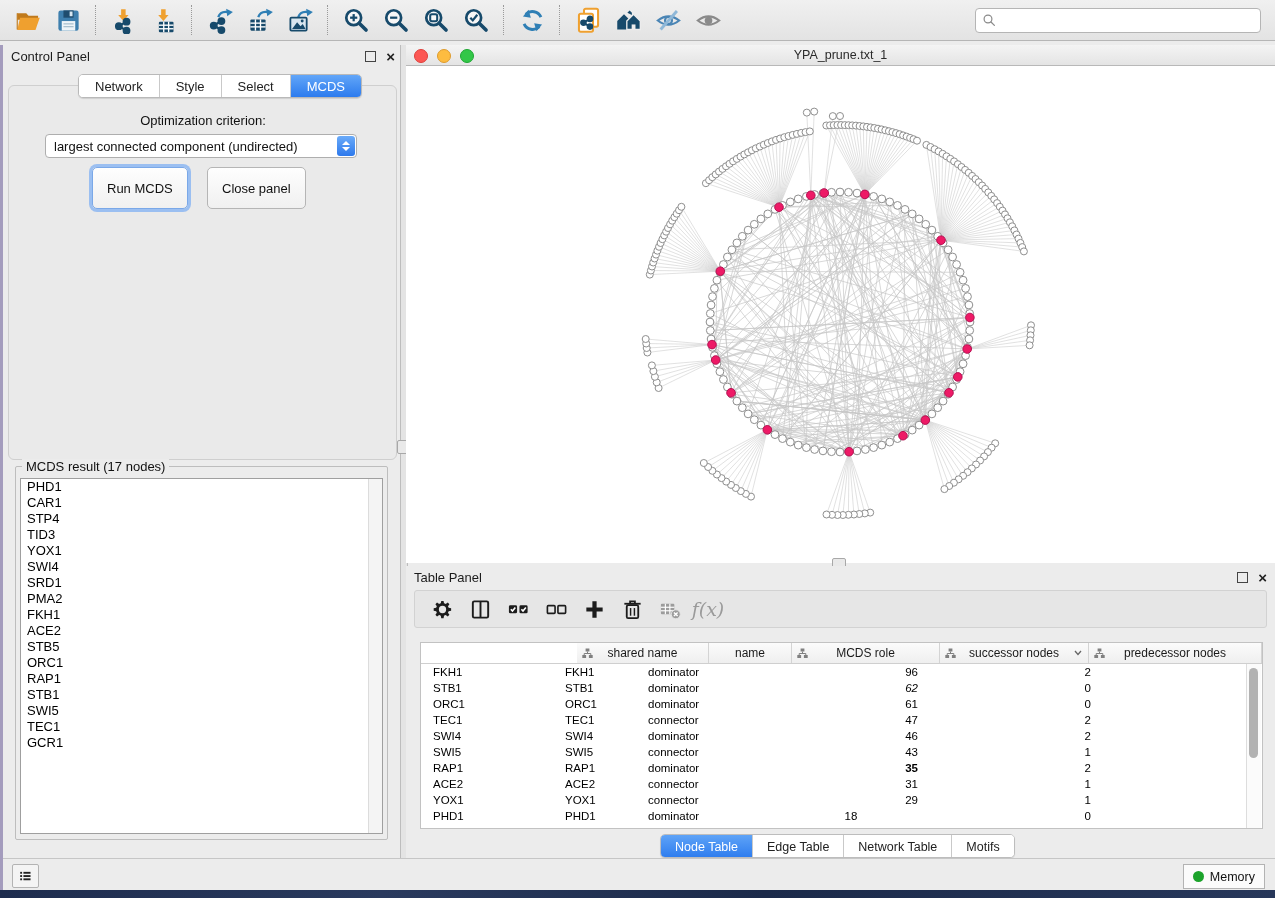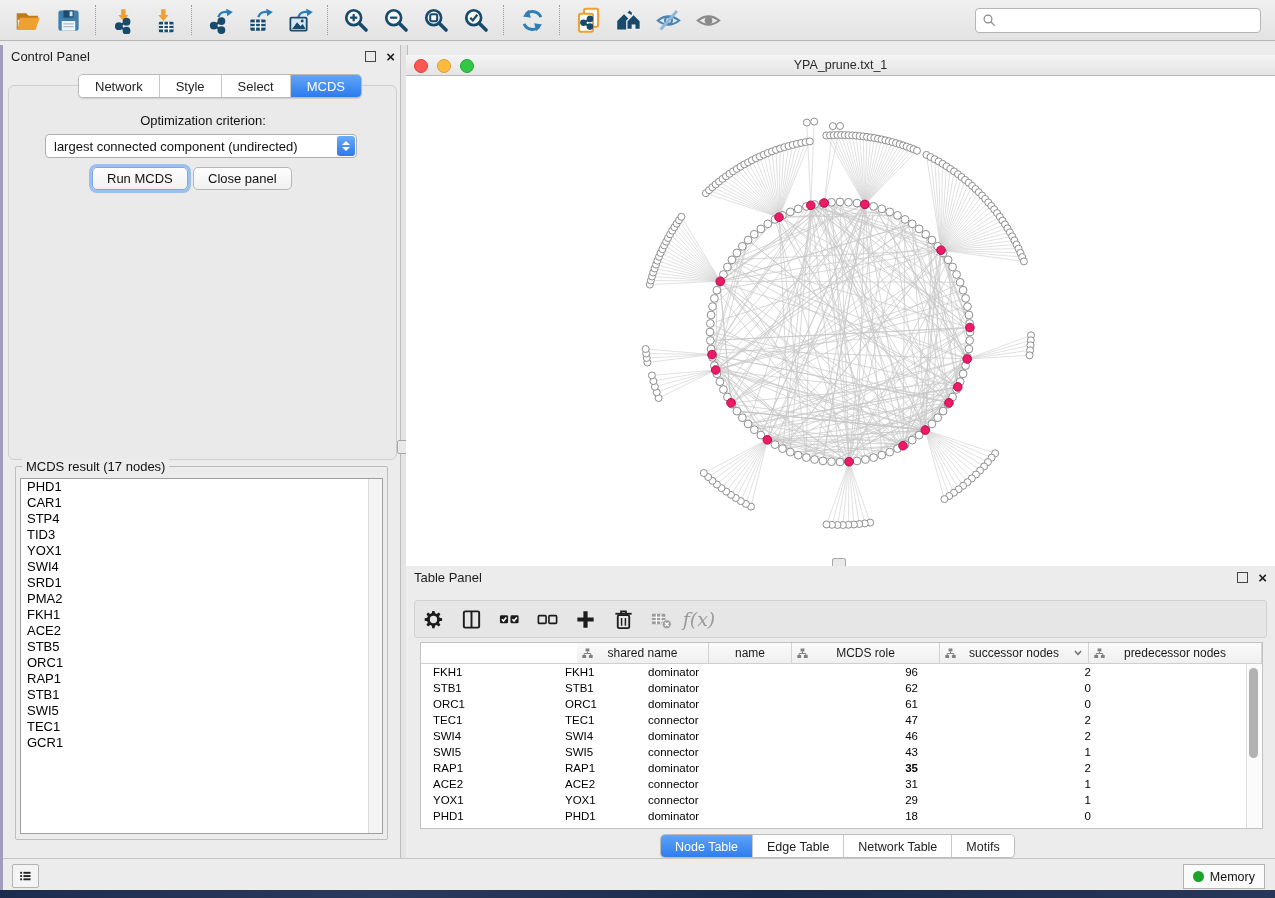--- a/index.html
+++ b/index.html
@@ -45,56 +45,56 @@
   #opt-label{left:0;top:68px;position:absolute;width:100%;text-align:center;font-size:13px;color:#111;}
   #opt-select{left:42px;top:89px;position:absolute;width:312px;height:24px;background:#fff;
     border:1px solid #aeaeae;border-radius:4px;font-size:13px;color:#111;
     display:flex;align-items:center;padding-left:8px;box-sizing:border-box;}
   #opt-stepper{position:absolute;right:1px;top:1px;width:18px;height:20px;border-radius:3px;
     background:linear-gradient(#6aabf9,#2d79ec);display:flex;flex-direction:column;
     align-items:center;justify-content:center;gap:2px;}
   #opt-stepper i{width:0;height:0;border-left:4px solid transparent;border-right:4px solid transparent;}
   #opt-stepper .up{border-bottom:4px solid #fff;}
   #opt-stepper .dn{border-top:4px solid #fff;}
-  .cp-btn{position:absolute;top:122px;height:23px;background:linear-gradient(#fefefe,#f0f0f0);
+  .cp-btn{position:absolute;top:122px;height:42px;background:linear-gradient(#fefefe,#f0f0f0);
     border:1px solid #b5b5b5;border-radius:5px;font-size:13px;color:#111;padding:0 14px;}
   #run-btn{left:89px;box-shadow:0 0 0 3px rgba(90,155,245,.55);border-color:#7aa8e8;}
-  #close-btn{left:190px;}
+  #close-btn{left:204px;}
 
   
   #mcds-group{left:12px;top:421px;position:absolute;width:371px;height:372px;
     border:1px solid #bdbdbd;border-radius:2px;}
   #mcds-legend{position:absolute;left:6px;top:-8px;background:#ececec;padding:0 4px;font-size:13px;color:#111;}
   #mcds-list{position:absolute;left:4px;top:11px;width:361px;height:354px;background:#fff;
     border:1px solid #9f9f9f;overflow:hidden;}
   #mcds-scroll{position:absolute;right:0;top:0;width:13px;height:100%;
     background:#f4f4f4;border-left:1px solid #dcdcdc;}
   .mcds-item{font-size:13px;color:#000;line-height:16px;padding-left:6px;}
 
   
-  #network-window{left:406px;top:55px;width:869px;height:518px;background:#fff;}
+  #network-window{left:406px;top:45px;width:869px;height:518px;background:#fff;}
   #net-titlebar{height:20px;background:linear-gradient(#f4f4f4,#e4e4e4);
     border-bottom:1px solid #b8b8b8;position:relative;display:flex;align-items:center;justify-content:center;}
   .traffic{position:absolute;left:8px;top:4px;display:flex;gap:9px;}
   .light{width:12px;height:12px;border-radius:50%;}
   .light.red{background:#fc5753;border:.5px solid #df3f3b;}
   .light.yellow{background:#fdbc40;border:.5px solid #de9b2d;}
   .light.green{background:#33c748;border:.5px solid #1ea733;}
   #net-title{font-size:12.5px;color:#2a2a2a;}
   #net-canvas{width:869px;height:497px;display:block;}
 
   
   #vsplit{left:400px;top:45px;width:6px;height:845px;background:#e4e4e4;border-left:1px solid #bdbdbd;border-right:1px solid #bdbdbd;}
   #vsplit-handle{left:397px;top:440px;width:11px;height:12px;background:#e9e9e9;border:1px solid #a8a8a8;border-radius:2px;}
   #hsplit-handle{left:832px;top:558px;width:12px;height:10px;background:#e9e9e9;border:1px solid #a8a8a8;border-radius:2px;}
 
   
   #table-panel{left:406px;top:566px;width:869px;height:292px;background:#ececec;}
   #tp-toolbar{position:absolute;left:8px;top:24px;width:853px;height:38px;background:#e6e6e6;
-    border:1px solid #d2d2d2;border-radius:3px;display:flex;align-items:center;padding-left:1px;box-sizing:border-box;gap:4px;margin-top:10px;}
+    border:1px solid #d2d2d2;border-radius:3px;display:flex;align-items:center;padding-left:10px;box-sizing:border-box;gap:4px;}
   .tpt-btn{width:34px;height:36px;display:flex;align-items:center;justify-content:center;background:transparent;border:none;padding:0;}
   .tpt-btn svg{width:23px;height:23px;}
   .tpt-fx{font-family:"DejaVu Serif","Liberation Serif",serif;font-style:italic;font-size:19px;color:#9a9a9a;}
   #node-table{position:absolute;left:14px;top:76px;width:843px;height:187px;background:#fff;
     border:1px solid #c2c2c2;box-sizing:border-box;overflow:hidden;}
   #nt-header{display:flex;height:20px;border-bottom:1px solid #cfcfcf;background:#fff;justify-content:flex-end;}
   .th{display:flex;align-items:center;justify-content:center;position:relative;
     background:linear-gradient(#fbfbfb,#efefef);border-right:1px solid #d4d4d4;
     font-size:12px;color:#1a1a1a;box-sizing:border-box;gap:5px;}
   .th .tree-ic{position:absolute;left:5px;top:5px;}
@@ -1217,21 +1217,21 @@
           <div class="td l" style="width: 132px;">FKH1</div>
           <div class="td l" style="width: 83px;">FKH1</div>
           <div class="td l" style="width: 148px;">dominator</div>
           <div class="td num" style="width: 149px;">96</div>
           <div class="td num" style="width: 173px;">2</div>
         </div>
         <div class="nt-row">
           <div class="td l" style="width: 132px;">STB1</div>
           <div class="td l" style="width: 83px;">STB1</div>
           <div class="td l" style="width: 148px;">dominator</div>
-          <div class="td num" style="width: 149px;">62</div>
+          <div class="td num" style="width: 149px; font-style: italic;">62</div>
           <div class="td num" style="width: 173px;">0</div>
         </div>
         <div class="nt-row">
           <div class="td l" style="width: 132px;">ORC1</div>
           <div class="td l" style="width: 83px;">ORC1</div>
           <div class="td l" style="width: 148px;">dominator</div>
           <div class="td num" style="width: 149px;">61</div>
           <div class="td num" style="width: 173px;">0</div>
         </div>
         <div class="nt-row">
@@ -1273,21 +1273,21 @@
           <div class="td l" style="width: 132px;">YOX1</div>
           <div class="td l" style="width: 83px;">YOX1</div>
           <div class="td l" style="width: 148px;">connector</div>
           <div class="td num" style="width: 149px;">29</div>
           <div class="td num" style="width: 173px;">1</div>
         </div>
         <div class="nt-row">
           <div class="td l" style="width: 132px;">PHD1</div>
           <div class="td l" style="width: 83px;">PHD1</div>
           <div class="td l" style="width: 148px;">dominator</div>
-          <div class="td num" style="width: 149px;">18</div>
+          <div class="td num" style="width: 149px; text-align: center;">18</div>
           <div class="td num" style="width: 173px;">0</div>
         </div>
       </div>
     <div id="nt-scroll">
       <div id="nt-thumb"></div>
     </div>
   </div>
   <nav id="tp-tabs">
       <button class="tp-tab active">Node Table</button>
       <button class="tp-tab">Edge Table</button>

